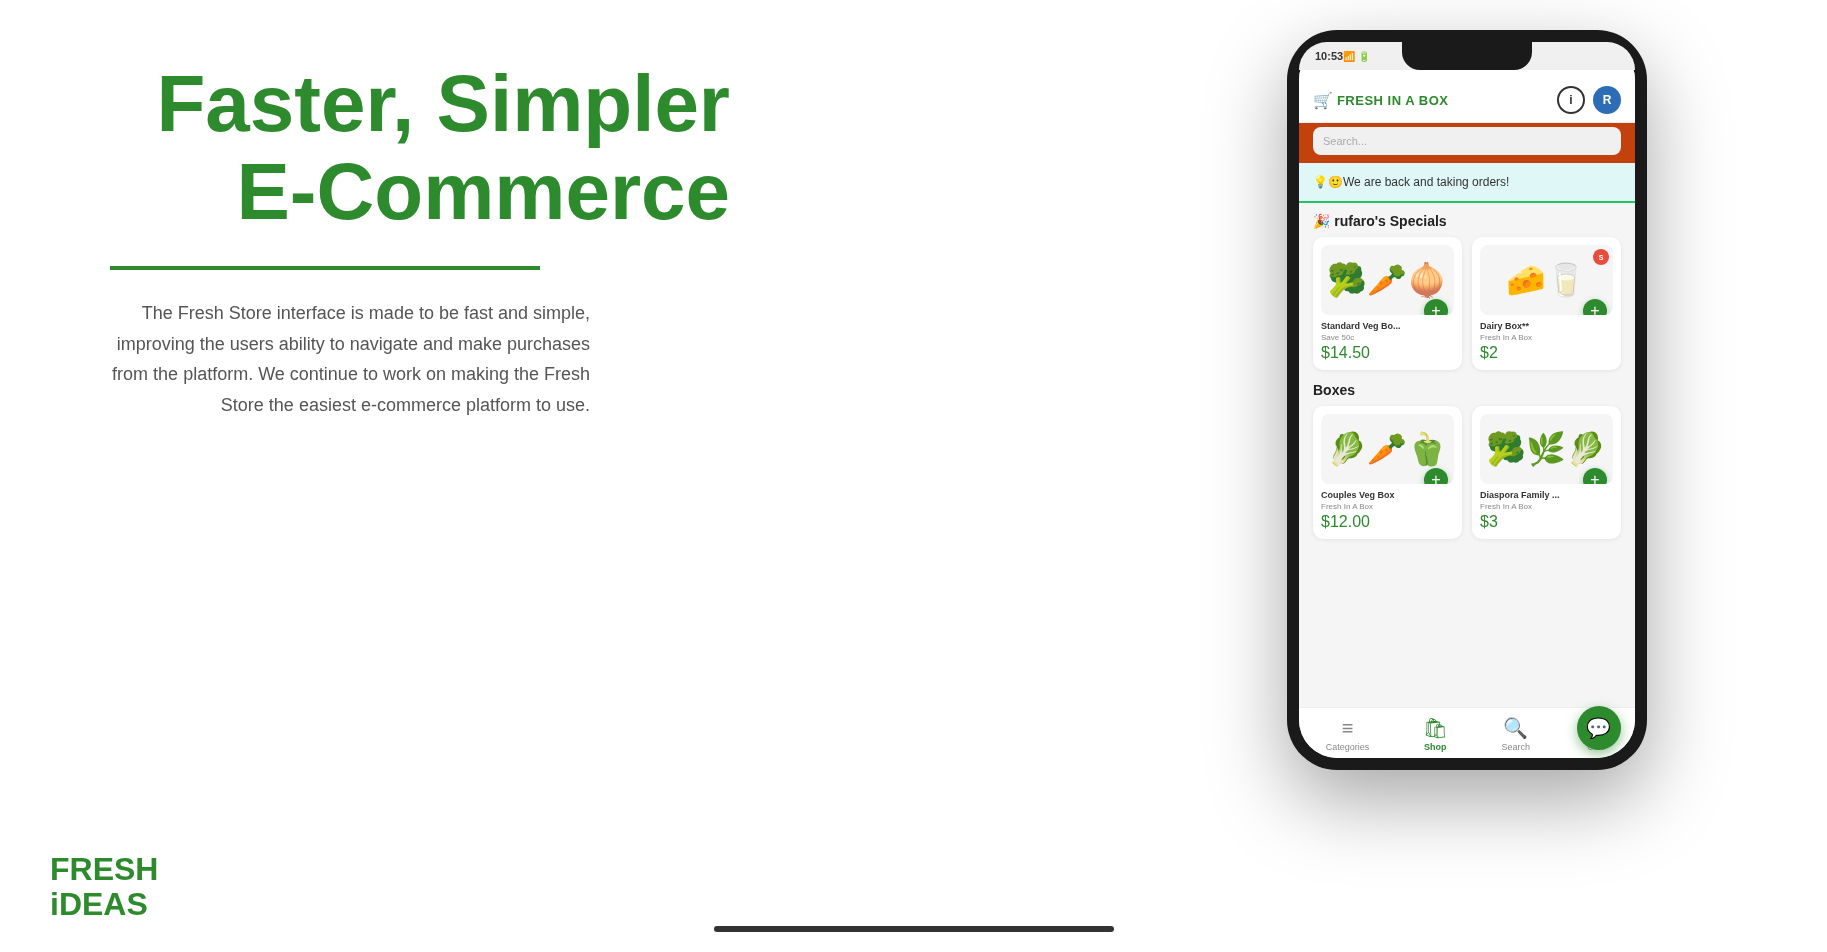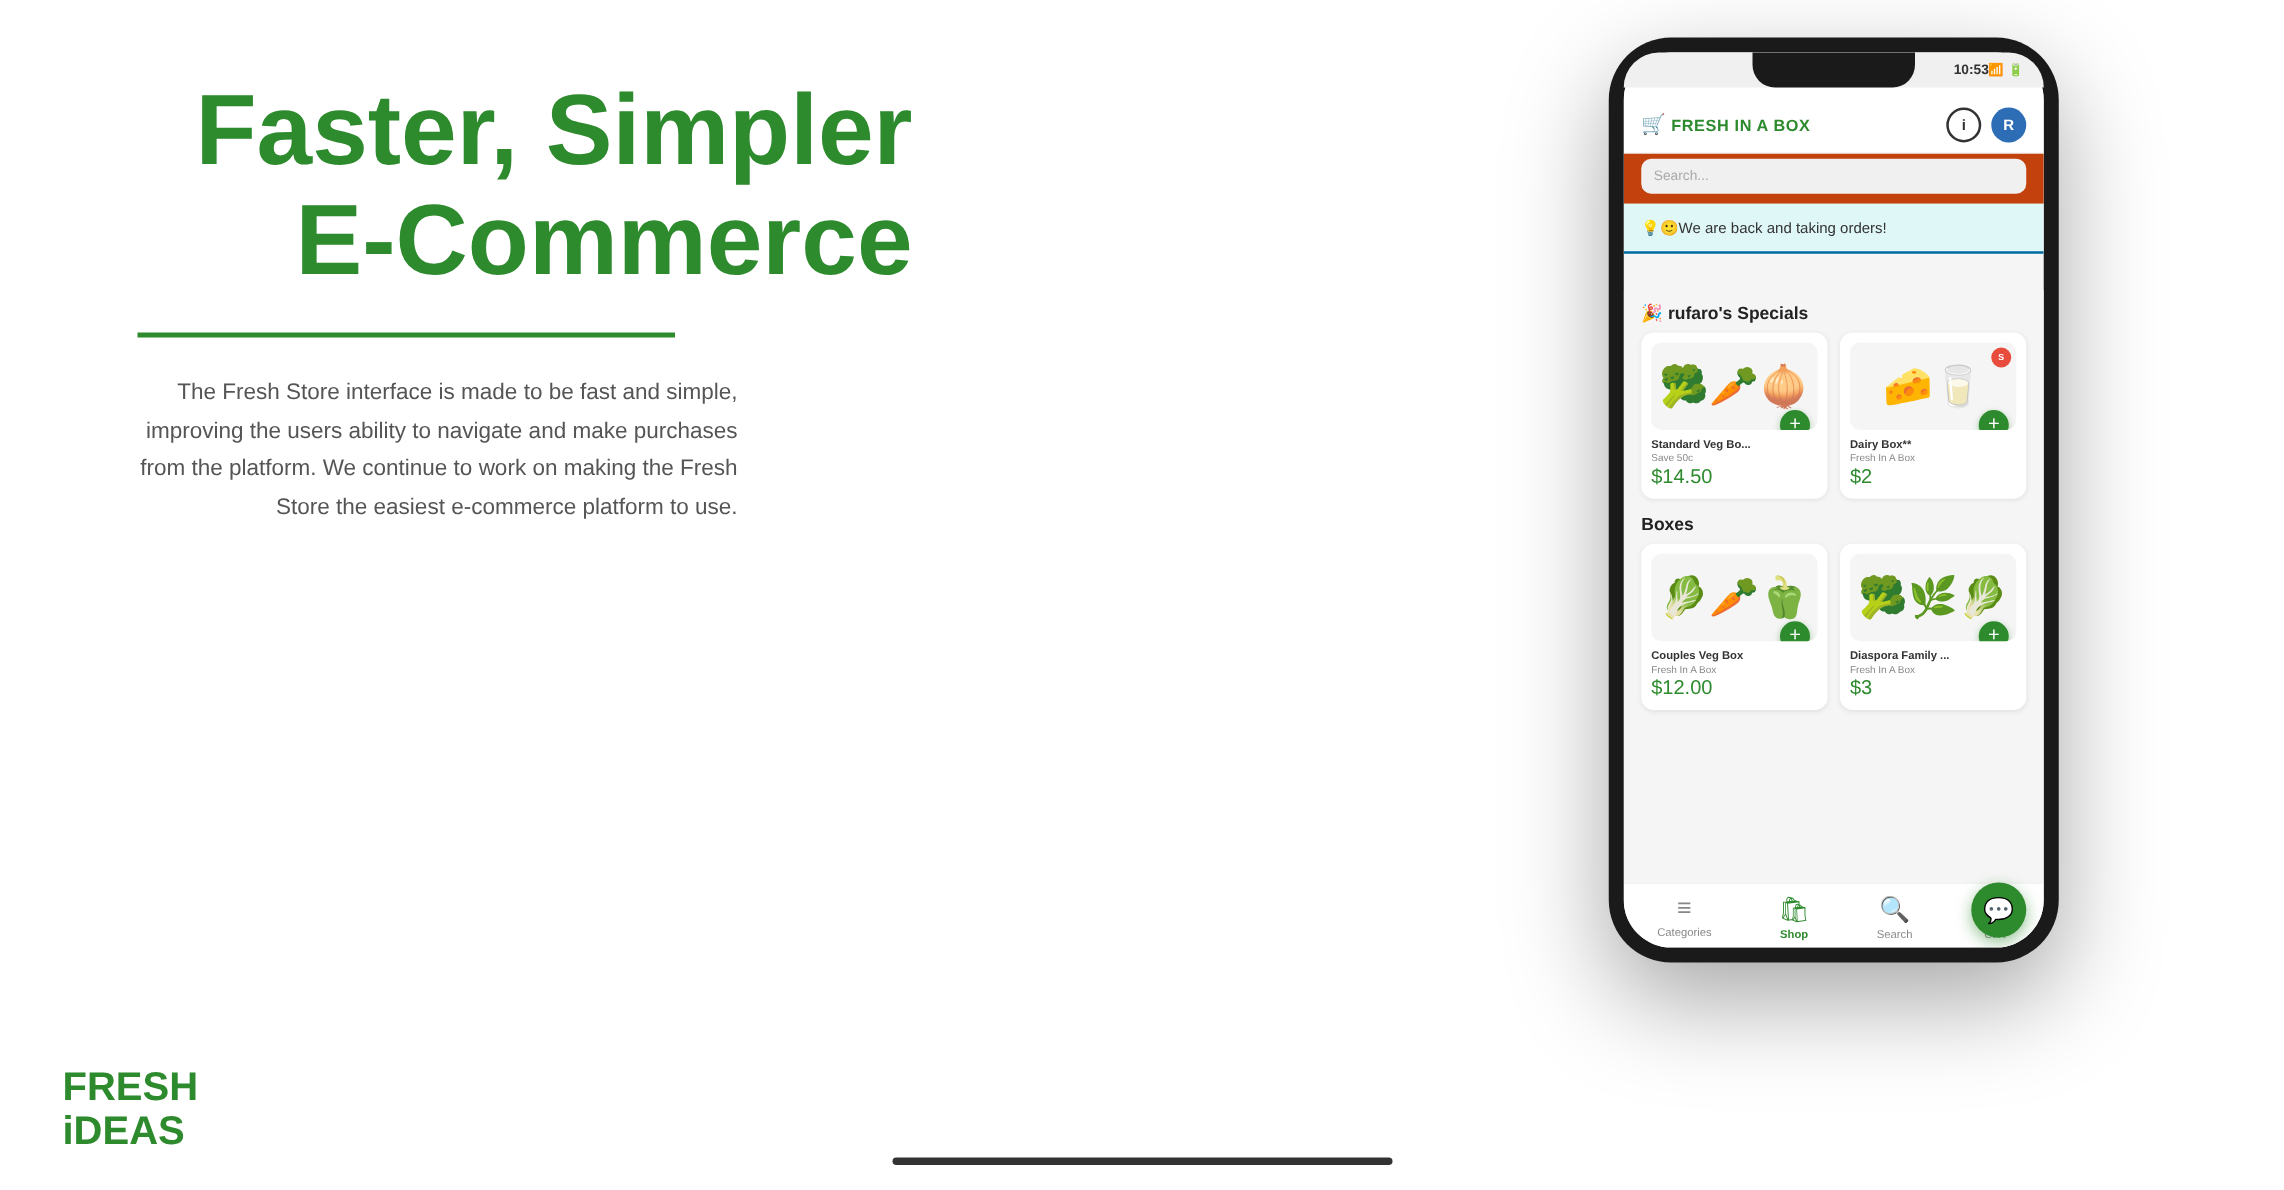--- a/index.html
+++ b/index.html
@@ -112,21 +112,21 @@
     .phone-status-bar {
       position: absolute;
       top: 12px;
       left: 12px;
       right: 12px;
       height: 28px;
       background: #f0f0f0;
       border-radius: 38px 38px 0 0;
       display: flex;
       align-items: center;
-      justify-content: flex-end;
+      justify-content: flex-start;
       padding: 0 16px 0 16px;
       z-index: 5;
     }
 
     .status-time {
       font-size: 11px;
       font-weight: 700;
       color: #333;
     }
 
@@ -230,30 +230,29 @@
     }
 
     
     .app-banner {
       background: #e0f7f7;
       padding: 10px 14px;
       font-size: 12px;
       color: #333;
       flex-shrink: 0;
       line-height: 1.5;
-      border-bottom: 2px solid #0369a1;
+      border-bottom: 2px solid #22c55e;
     }
 
     
     .app-content {
       flex: 1;
       overflow-y: hidden;
       background: #f5f5f5;
       padding: 10px 14px;
-      margin-top: 29px;
     }
 
     .section-title {
       font-size: 14px;
       font-weight: 700;
       color: #222;
       margin-bottom: 8px;
     }
 
     .products-row {

